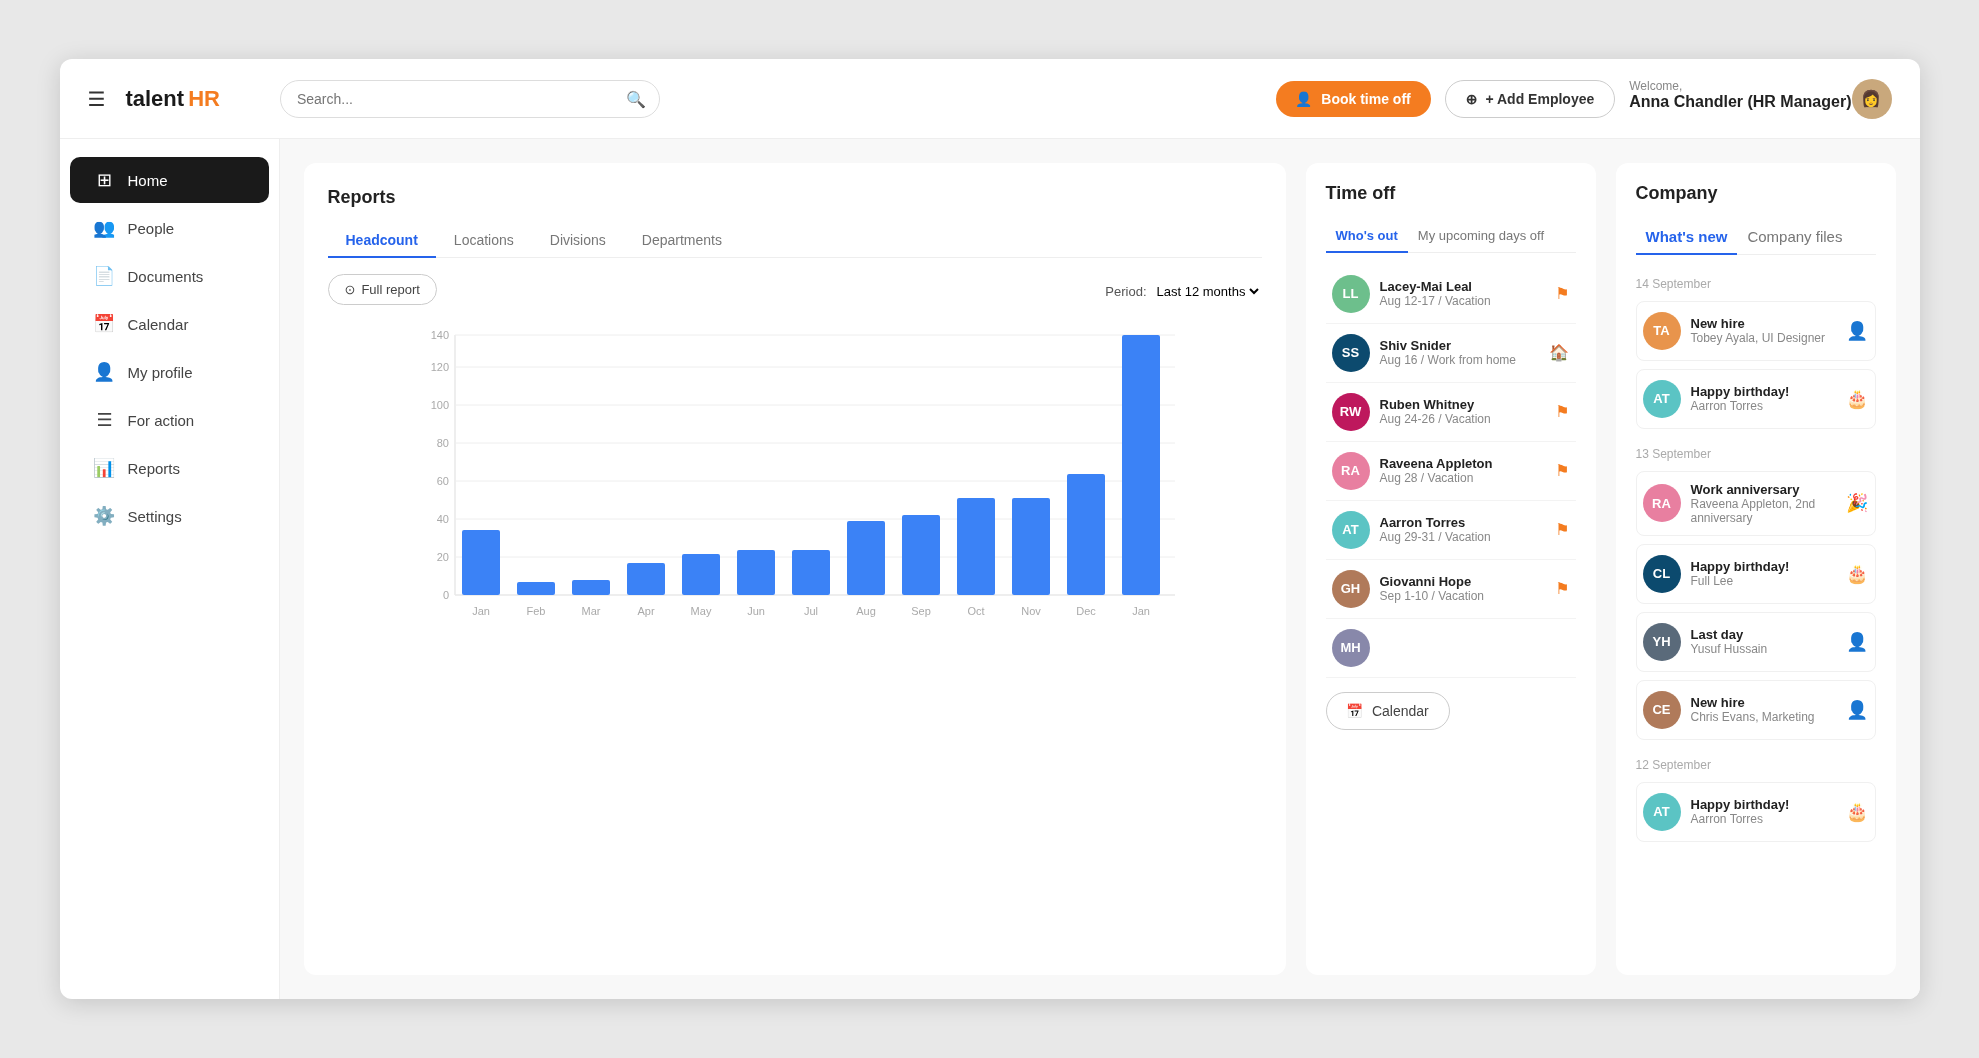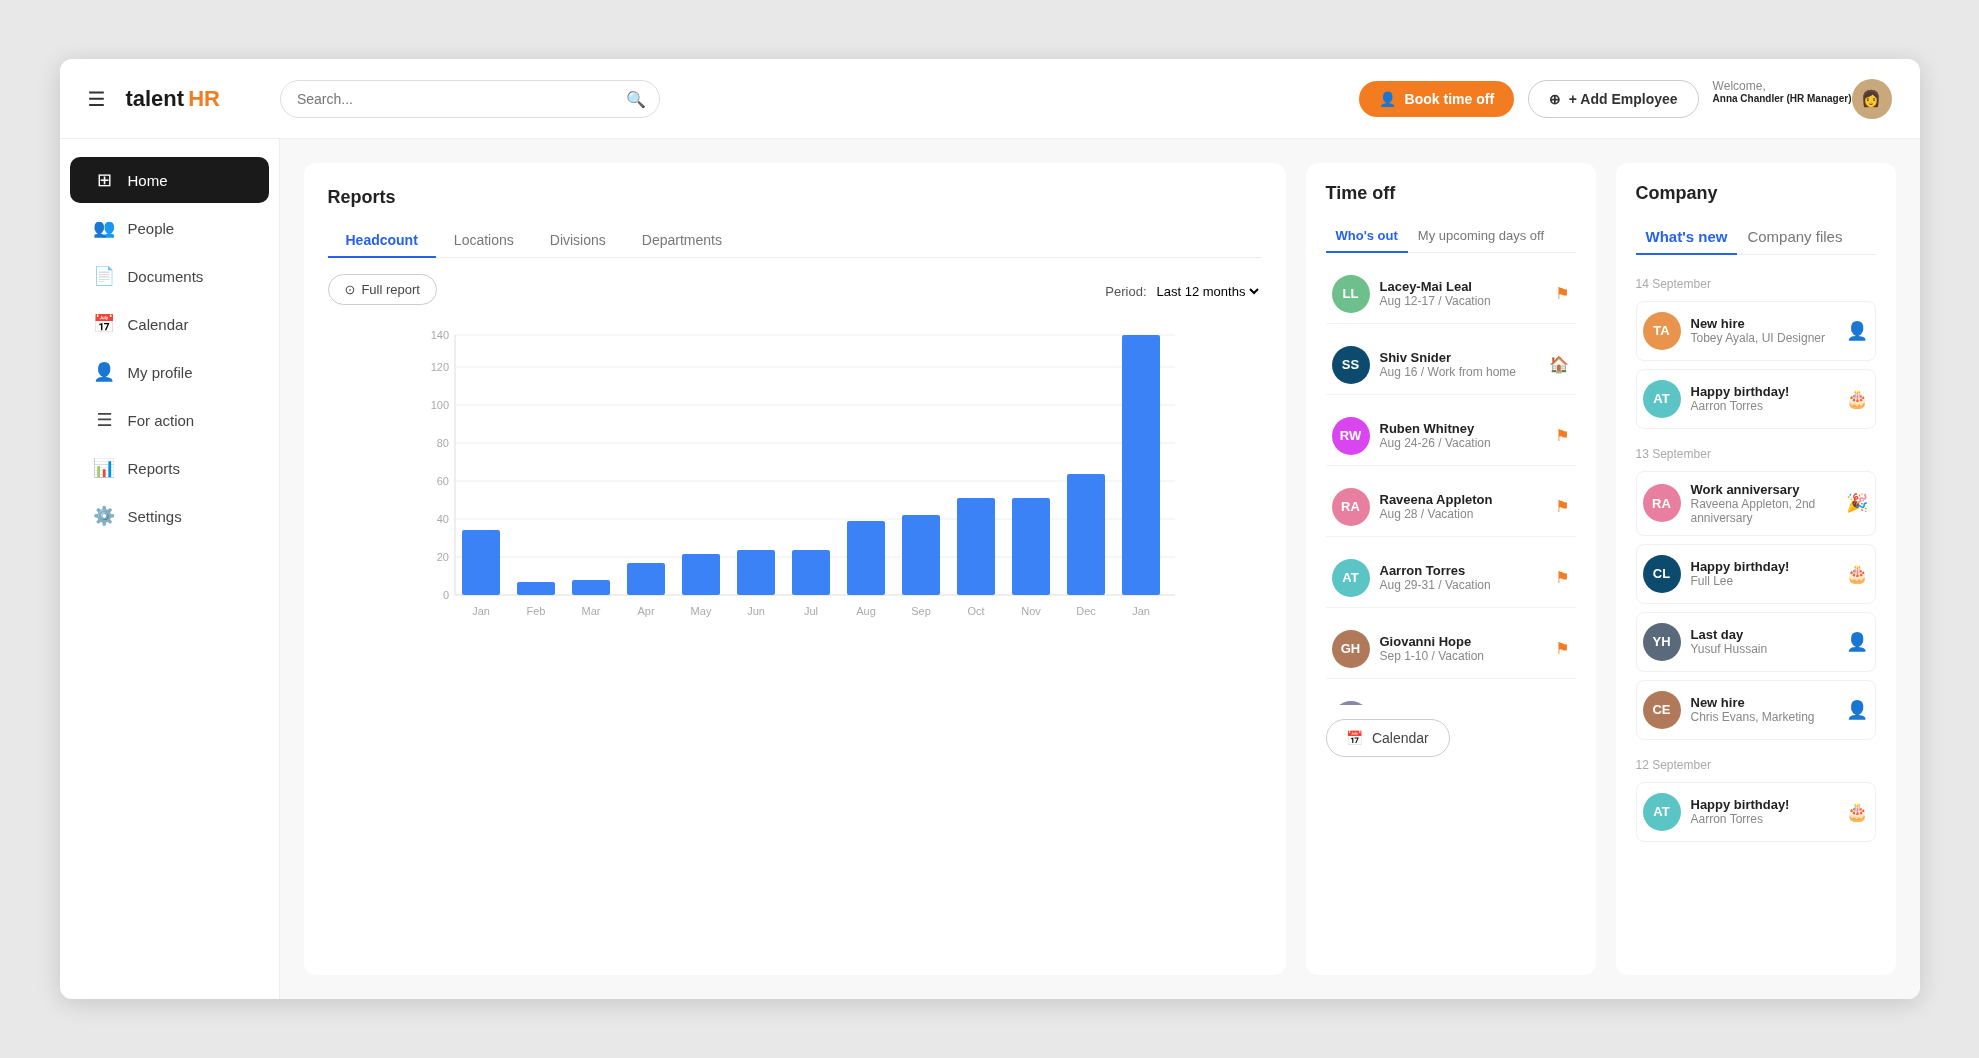--- a/index.html
+++ b/index.html
@@ -10,21 +10,21 @@
     .logo { display: flex; align-items: center; gap: 4px; font-size: 22px; font-weight: 700; }
     .logo-talent { color: #1a1a1a; }
     .logo-hr { color: #f47c20; }
     .search-bar { flex: 1; max-width: 380px; margin-left: 40px; position: relative; }
     .search-bar input { width: 100%; padding: 10px 16px 10px 16px; border: 1.5px solid #ddd; border-radius: 24px; font-size: 14px; color: #555; outline: none; }
     .search-icon { position: absolute; right: 14px; top: 50%; transform: translateY(-50%); color: #555; }
     .top-actions { margin-left: auto; display: flex; align-items: center; gap: 14px; }
     .btn-book { background: #f47c20; color: #fff; border: none; border-radius: 24px; padding: 10px 20px; font-size: 14px; font-weight: 600; cursor: pointer; display: flex; align-items: center; gap: 8px; }
     .btn-add { background: #fff; color: #333; border: 1.5px solid #ccc; border-radius: 24px; padding: 10px 20px; font-size: 14px; font-weight: 600; cursor: pointer; display: flex; align-items: center; gap: 8px; }
     .welcome-area { display: flex; align-items: flex-start; font-size: 13px; color: #555; }
-    .welcome-area .name { font-weight: 600; color: #222; font-size: 10px; }
+    .welcome-area .name { font-weight: 600; color: #222; font-size: 16px; }
     .avatar { width: 40px; height: 40px; border-radius: 50%; background: #c9a87c; overflow: hidden; display: flex; align-items: center; justify-content: center; font-size: 16px; }
     .main-layout { display: flex; flex: 1; overflow: hidden; }
     
     .sidebar { width: 220px; padding: 16px 0; border-right: 1px solid #eee; flex-shrink: 0; }
     .nav-item { display: flex; align-items: center; gap: 12px; padding: 12px 24px; font-size: 15px; color: #444; cursor: pointer; border-radius: 10px; margin: 2px 10px; }
     .nav-item.active { background: #1a1a1a; color: #fff; border-radius: 10px; }
     .nav-icon { font-size: 18px; width: 22px; text-align: center; }
     
     .content { flex: 1; display: flex; gap: 0; padding: 24px; overflow: auto; background: #f8f8f8; }
     
@@ -37,21 +37,21 @@
     .period-row { display: flex; justify-content: flex-end; align-items: center; gap: 6px; font-size: 13px; color: #555; margin-bottom: 8px; }
     .period-row select { border: none; background: transparent; font-size: 13px; color: #000000; cursor: pointer; }
     
     .chart-container { position: relative; height: 320px; }
     .chart-svg { width: 100%; height: 100%; }
     
     .timeoff-section { width: 290px; background: #fff; border-radius: 12px; padding: 20px; margin-right: 20px; flex-shrink: 0; }
     .timeoff-tabs { display: flex; gap: 0; margin-bottom: 12px; border-bottom: 1.5px solid #eee; }
     .timeoff-tab { padding: 8px 10px; font-size: 13px; color: #777; cursor: pointer; border-bottom: 2.5px solid transparent; margin-bottom: -1.5px; white-space: nowrap; }
     .timeoff-tab.active { color: #2563eb; border-bottom: 2.5px solid #2563eb; font-weight: 600; }
-    .timeoff-list { display: flex; flex-direction: column; gap: 12px; max-height: 440px; overflow-y: auto; }
+    .timeoff-list { display: flex; flex-direction: column; gap: 0; max-height: 440px; overflow-y: auto; }
     .timeoff-item { display: flex; align-items: center; gap: 10px; padding: 10px 6px; border-bottom: 1px solid #f3f3f3; }
     .timeoff-avatar { width: 38px; height: 38px; border-radius: 50%; flex-shrink: 0; display: flex; align-items: center; justify-content: center; font-size: 13px; font-weight: 600; color: #fff; }
     .timeoff-info { flex: 1; }
     .timeoff-name { font-size: 13px; font-weight: 600; color: #222; }
     .timeoff-date { font-size: 12px; color: #888; }
     .timeoff-icon { color: #f47c20; font-size: 16px; }
     .calendar-btn { display: flex; align-items: center; gap: 8px; border: 1.5px solid #ccc; border-radius: 20px; padding: 10px 20px; font-size: 14px; color: #444; cursor: pointer; background: #fff; margin-top: 14px; width: fit-content; }
     
     .company-section { width: 280px; background: #fff; border-radius: 12px; padding: 20px; flex-shrink: 0; }
     .company-tabs { display: flex; gap: 0; margin-bottom: 12px; border-bottom: 1.5px solid #eee; }
@@ -62,21 +62,21 @@
     .company-item { display: flex; align-items: center; gap: 10px; padding: 10px 6px; border-radius: 8px; border: 1px solid #f0f0f0; margin-bottom: 4px; }
     .company-avatar { width: 38px; height: 38px; border-radius: 50%; flex-shrink: 0; display: flex; align-items: center; justify-content: center; font-size: 13px; font-weight: 600; color: #fff; }
     .company-info { flex: 1; }
     .company-event { font-size: 13px; font-weight: 700; color: #222; }
     .company-sub { font-size: 12px; color: #888; }
     .company-event-icon { color: #f47c20; font-size: 18px; }
     
     .av-green { background: #6dbf8c; }
     .av-blue { background: #0c4a6e; }
     .av-orange { background: #e8944c; }
-    .av-purple { background: #d946ef; }
+    .av-purple { background: #be185d; }
     .av-pink { background: #e87fa0; }
     .av-teal { background: #5bc4c4; }
     .av-brown { background: #b07a5a; }
     .av-gray { background: #8888aa; }
     .av-dark { background: #5a6a7a; }
     ::-webkit-scrollbar { width: 4px; }
     ::-webkit-scrollbar-thumb { background: #ddd; border-radius: 2px; }
   </style>
 </head>
 <body>

